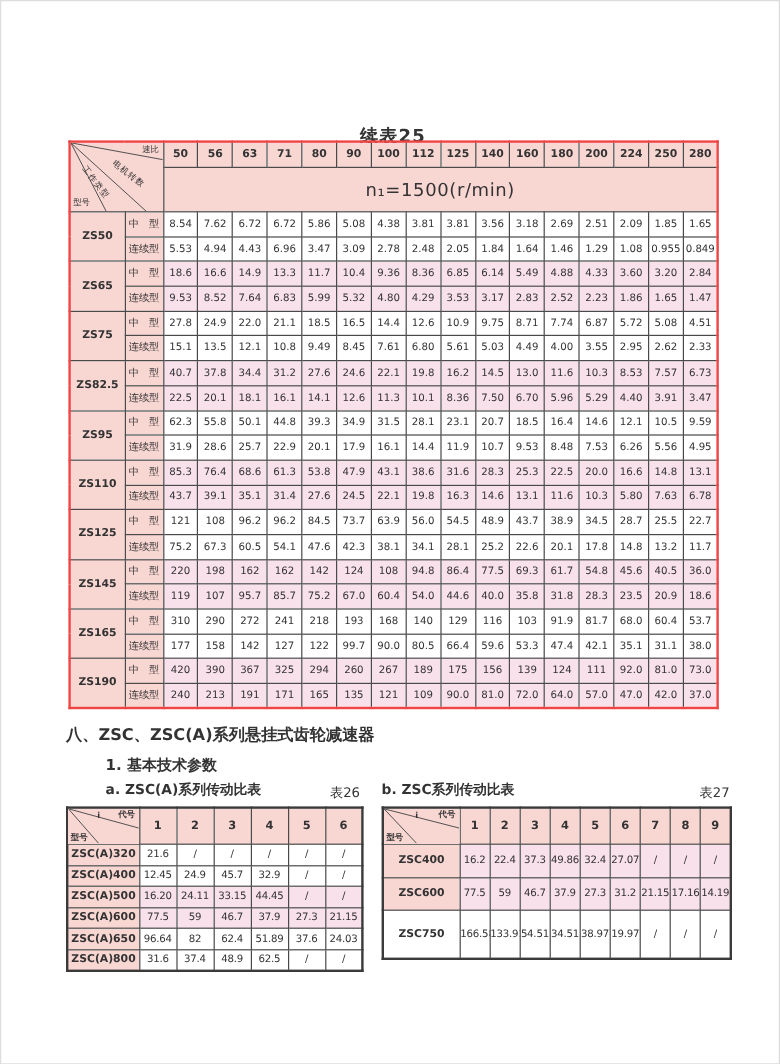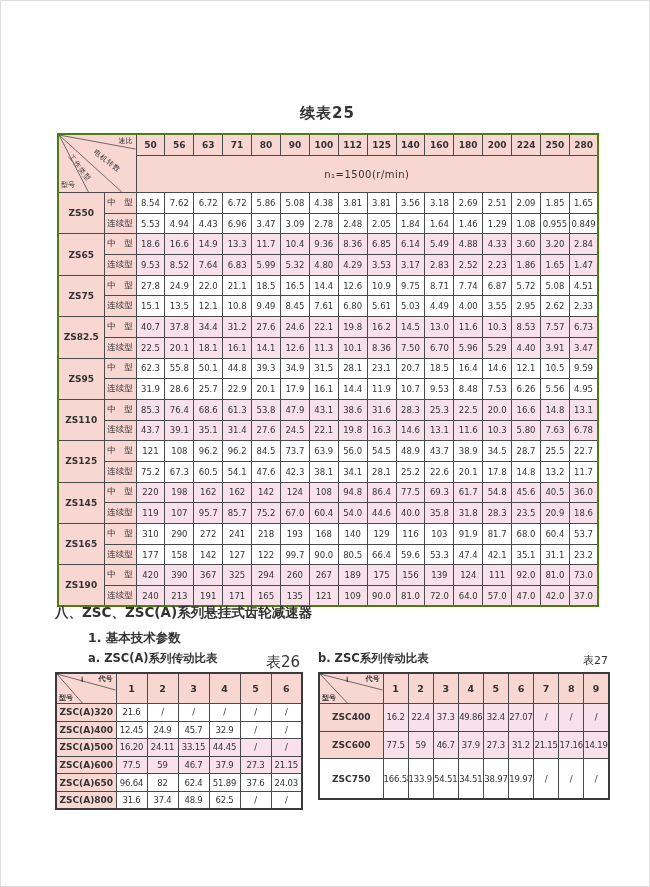--- a/index.html
+++ b/index.html
@@ -8,42 +8,42 @@
     font-family:"DejaVu Sans","Liberation Sans",sans-serif;color:#333;overflow:hidden;
     box-shadow:inset 0 0 0 1px #ddd;
   }
   .t-title{position:absolute;left:57px;top:104px;width:541px;text-align:center;
     font-size:15px;font-weight:bold;letter-spacing:1px;}
   table{border-collapse:collapse;table-layout:fixed;}
   td,th{border:1px solid #4a4a4a;padding:0;text-align:center;vertical-align:middle;
     overflow:hidden;white-space:nowrap;}
   .sal{background:#f8d6d2;}
   .hl{background:#f9e1ec;}
-  #t25{position:absolute;left:57px;top:133px;width:541px;border:2px solid #4d7c0f;}
+  #t25{position:absolute;left:57px;top:117px;width:541px;border:2px solid #ef4444;}
   #t25 td,#t25 th{font-size:8.5px;font-weight:normal;}
   #t25 .num-h{font-weight:bold;font-size:9px;}
   #t25 .model{font-weight:bold;font-size:9px;}
   #t25 .type{font-size:8.5px;}
-  #t25 .speed{font-size:10px;letter-spacing:.5px;}
+  #t25 .speed{font-size:15px;letter-spacing:.5px;}
   .corner{position:relative;padding:0;}
   .corner svg{position:absolute;left:0;top:0;width:100%;height:100%;}
   .corner .lbl{position:absolute;font-size:7px;line-height:8px;color:#333;}
   .rot{transform-origin:left top;display:inline-block;letter-spacing:1px;}
   #t26{position:absolute;left:55px;top:672px;width:246px;border:2px solid #3a3a3a;}
   #t27{position:absolute;left:318px;top:672px;width:290px;border:2px solid #3a3a3a;}
   #t26 td,#t27 td{font-size:8.5px;letter-spacing:-0.2px;}
   #t26 .model,#t27 .model{font-weight:bold;font-size:9px;letter-spacing:0;text-align:center;}
   #t26 th,#t27 th{font-size:9.5px;font-weight:bold;}
   .note{position:absolute;left:55px;top:571px;width:545px;font-size:11.5px;
     line-height:14.5px;text-align:justify;font-weight:500;}
   .h-section{position:absolute;left:55px;top:604px;font-size:13.5px;font-weight:bold;}
   .h-sub{position:absolute;left:88px;top:630px;font-size:12.5px;font-weight:bold;}
   .cap-a{position:absolute;left:88px;top:651px;font-size:11.5px;font-weight:bold;}
   .cap-b{position:absolute;left:318px;top:651px;font-size:11.5px;font-weight:bold;}
-  .tbl-lbl-26{position:absolute;left:240px;top:653px;width:60px;text-align:right;font-size:15px;}
+  .tbl-lbl-26{position:absolute;left:240px;top:653px;width:60px;text-align:right;font-size:11px;}
   .tbl-lbl-27{position:absolute;left:548px;top:653px;width:60px;text-align:right;font-size:11px;}
 </style>
 </head>
 <body>
 
 <div class="page">
 
   <div class="t-title">续表25</div>
 
   <table id="t25">
@@ -429,21 +429,21 @@
           <td>99.7</td>
           <td>90.0</td>
           <td>80.5</td>
           <td>66.4</td>
           <td>59.6</td>
           <td>53.3</td>
           <td>47.4</td>
           <td>42.1</td>
           <td>35.1</td>
           <td>31.1</td>
-          <td>23.2</td>
+          <td>38.0</td>
         </tr>
         <tr style="height: 20.7px;">
           <td class="sal model" rowspan="2">ZS190</td>
           <td class="sal type">中　型</td>
           <td class="hl">420</td>
           <td class="hl">390</td>
           <td class="hl">367</td>
           <td class="hl">325</td>
           <td class="hl">294</td>
           <td class="hl">260</td>

